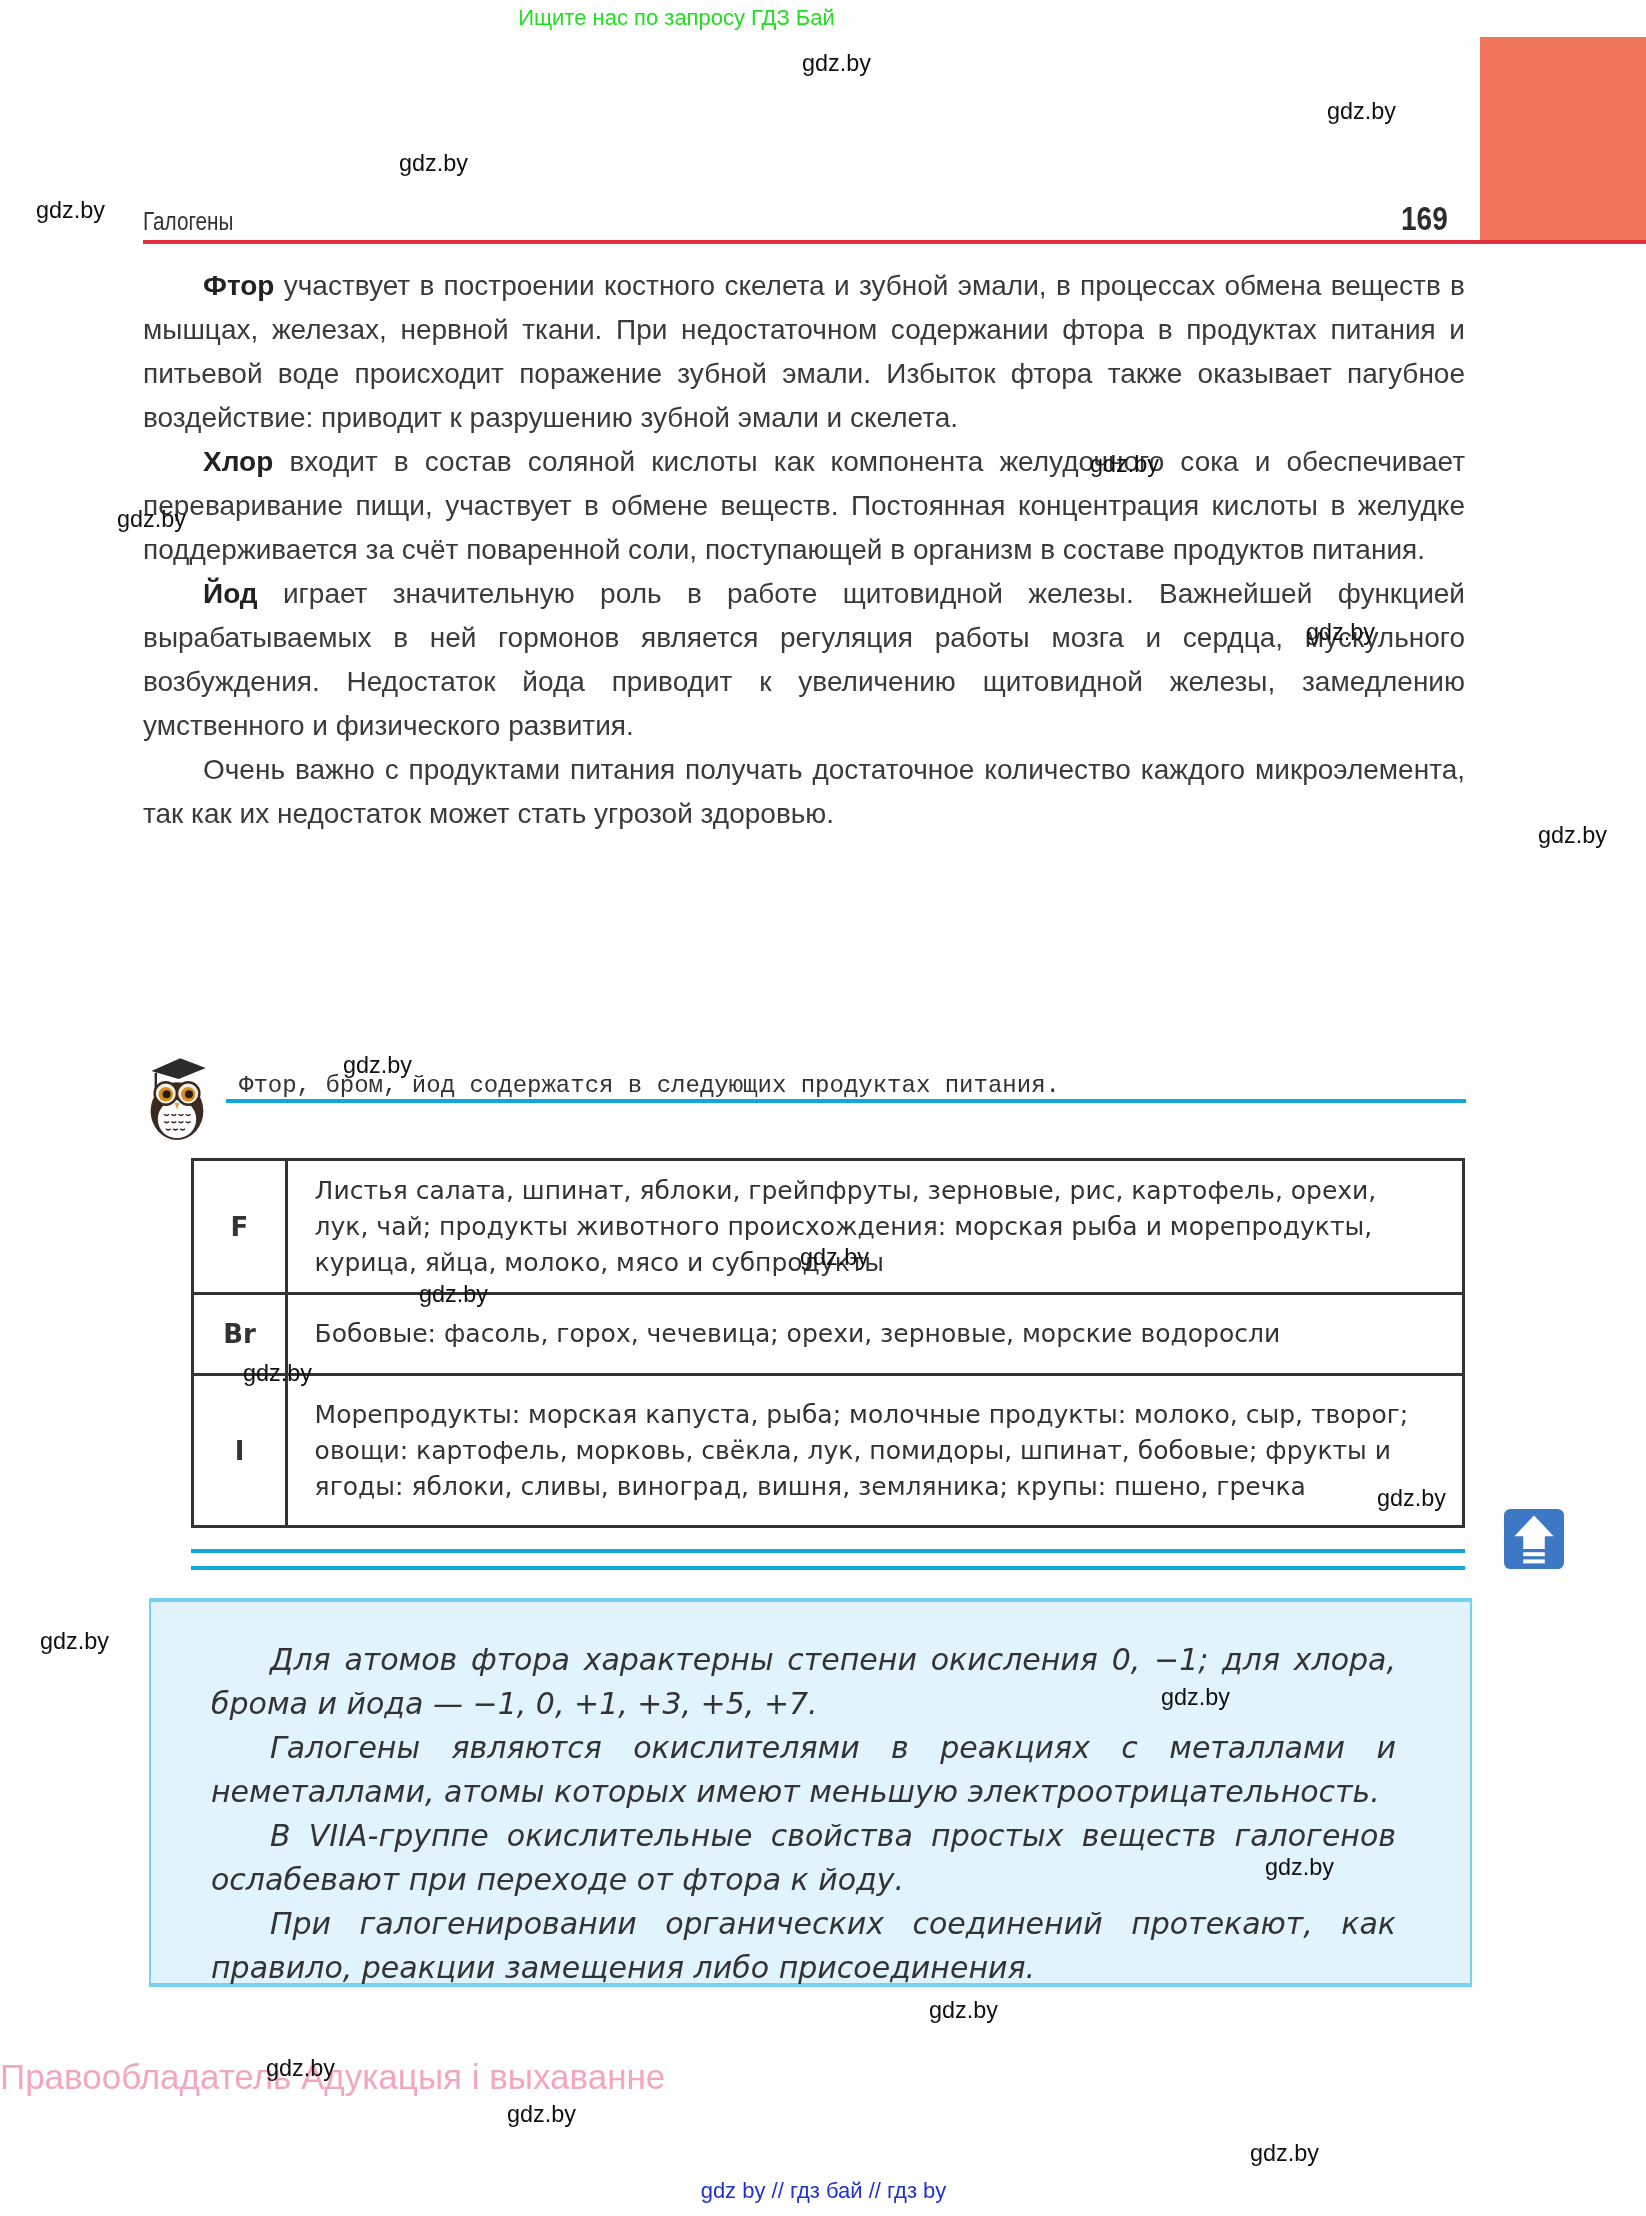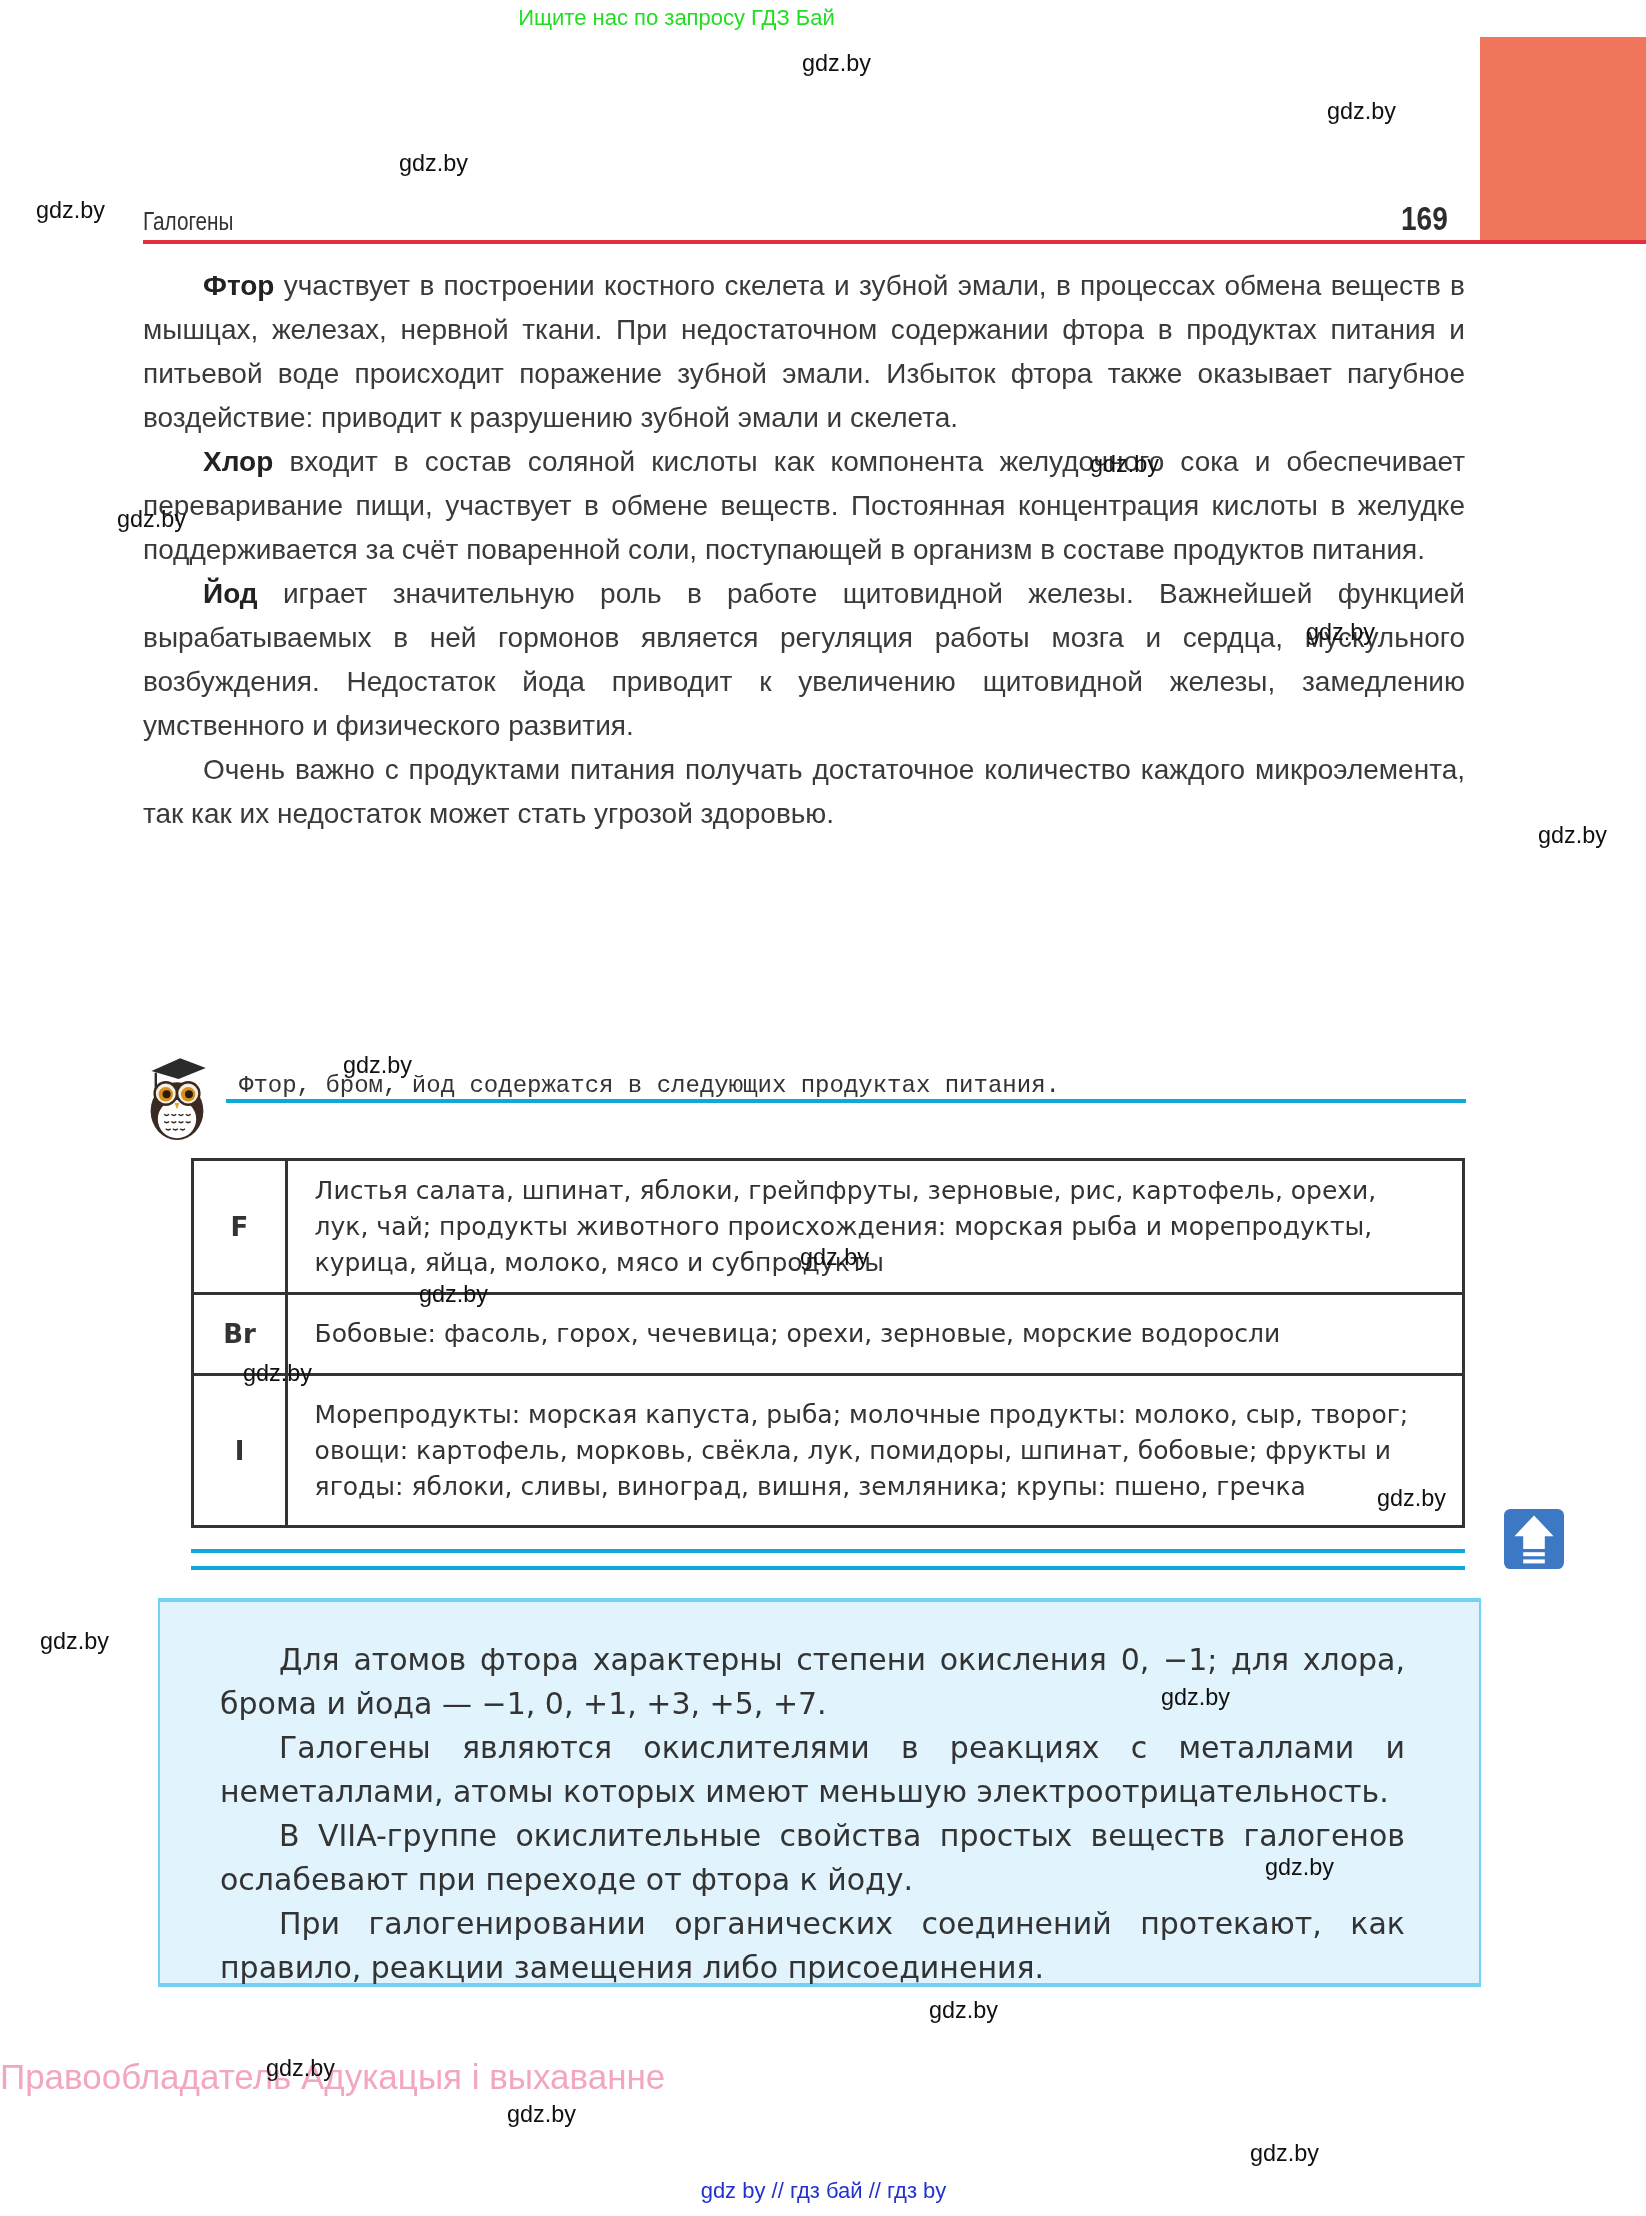--- a/index.html
+++ b/index.html
@@ -46,22 +46,22 @@
   .products-table td.sym { width: 94px; text-align: center; font-weight: bold; font-size: 26px; }
   .products-table td.desc { padding: 0 24px 0 26.6px; font-size: 25px; line-height: 36px; }
   .row-f td { height: 134px; }
   .row-br td { height: 81px; }
   .row-i td { height: 152px; }
 
   
   .up-btn { left: 1504px; top: 1509px; width: 60px; height: 60px; background: #3c78c4; border-radius: 6.4px; }
 
   
-  .summary-box { left: 158px; top: 1598px; width: 1323px; height: 389px; background: #e1f3fc;
-    border: 2.4px solid #74d1ef; border-top-width: 4px; border-bottom-width: 4px; }
+  .summary-box { left: 149px; top: 1598px; width: 1323px; height: 389px; background: #e1f3fc;
+    border: 2.4px solid #74d1ef; border-top-width: 4px; border-bottom-width: 4px; font-style: italic; }
   .summary-text { position: absolute; left: 60px; top: 36px; width: 1185px;
     font-family: "DejaVu Sans", sans-serif; font-size: 30px; line-height: 44px; color: #333; text-align: justify; }
   .summary-text p { text-indent: 59px; }
 
   .rights { left: 0; width: 1647px; top: 2057px; text-align: left;
     font-family: "Liberation Sans", sans-serif; font-size: 35px; color: #f2a7bf; }
 
   .footer-links { left: 0; width: 1647px; top: 2178px; text-align: center;
     font-family: "Liberation Sans", sans-serif; font-size: 22px; color: #2233cc; }
 </style>

